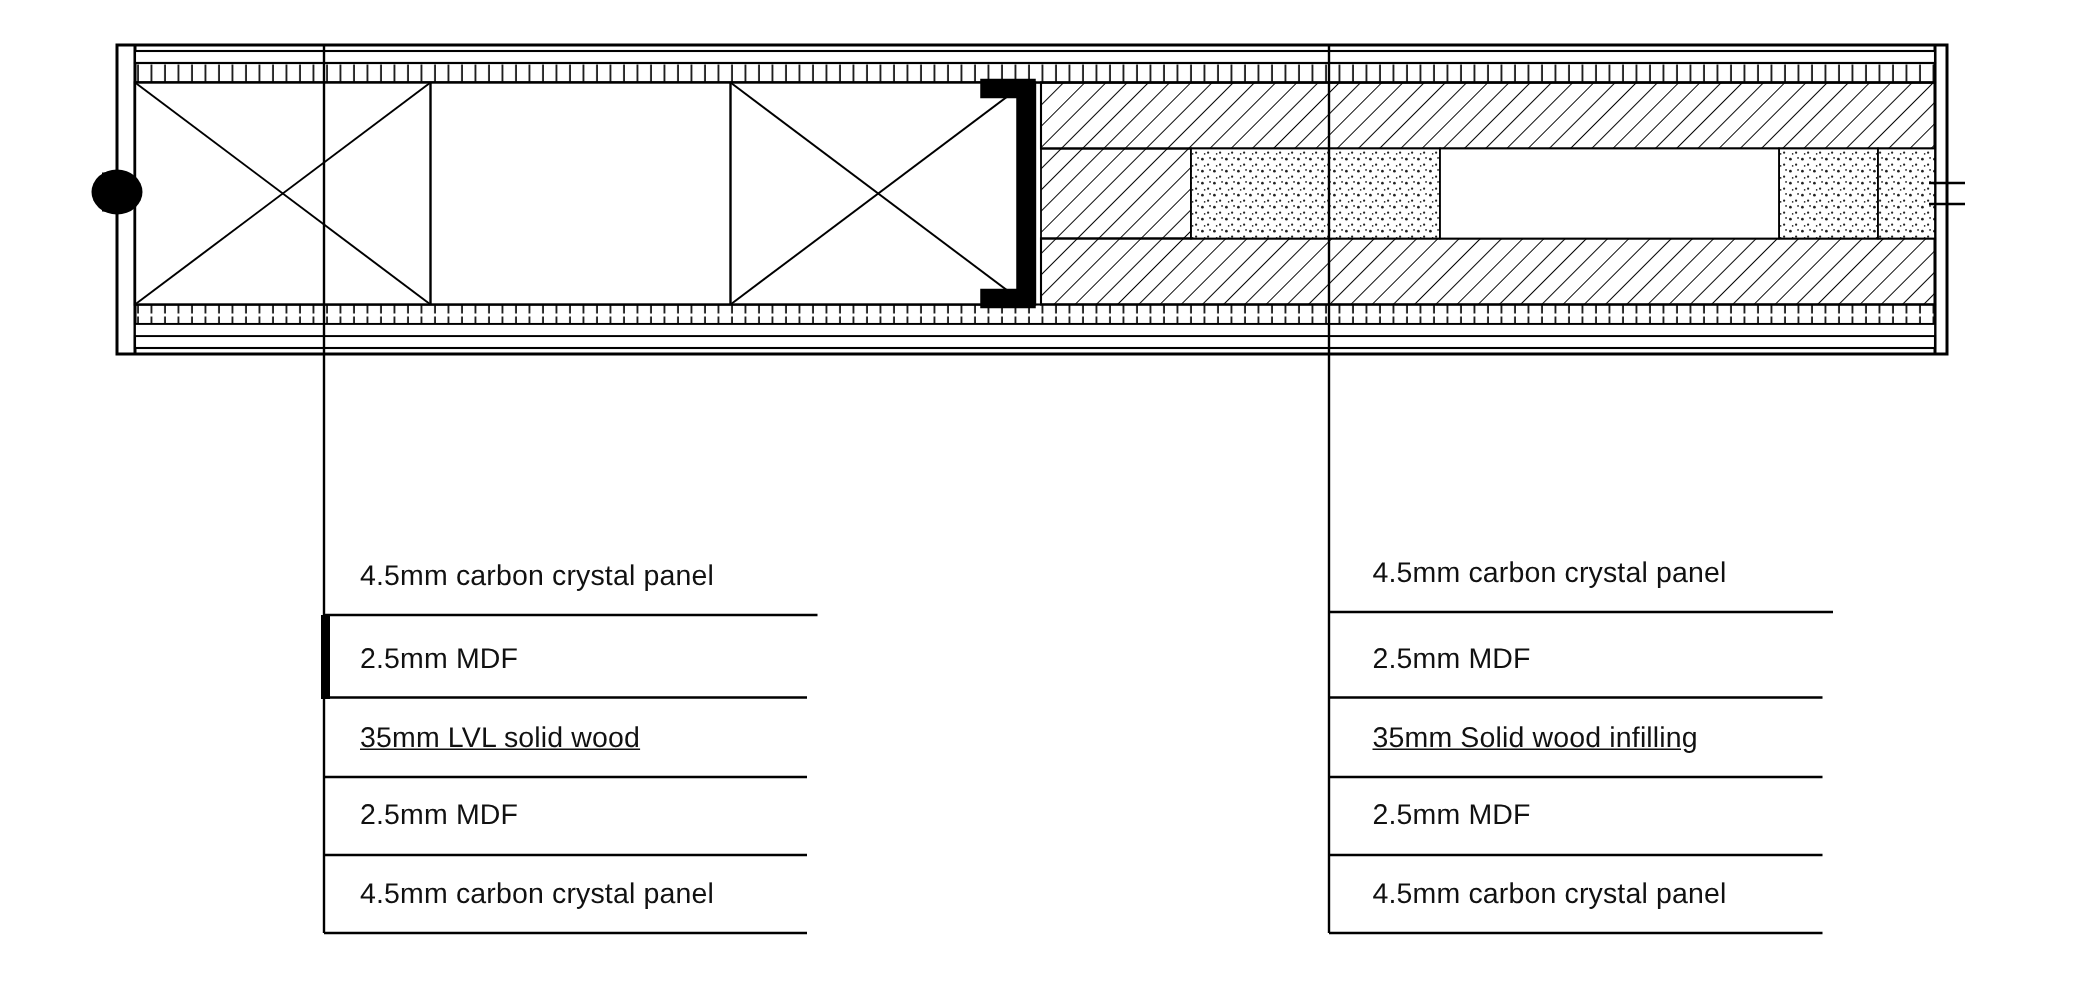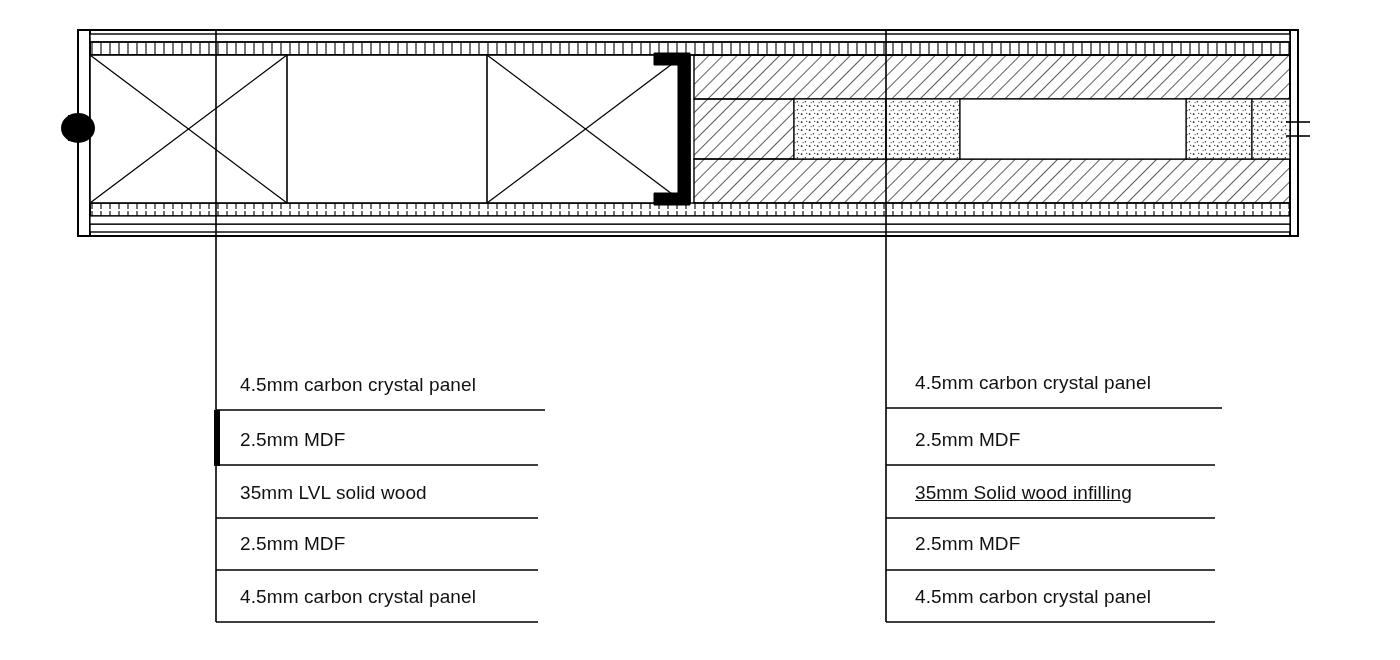--- a/index.html
+++ b/index.html
@@ -139,21 +139,21 @@
       <line x1="886" y1="465" x2="1215" y2="465" stroke="#000000" stroke-width="1.6"></line>
       <line x1="886" y1="518" x2="1215" y2="518" stroke="#000000" stroke-width="1.6"></line>
       <line x1="886" y1="570" x2="1215" y2="570" stroke="#000000" stroke-width="1.6"></line>
       <line x1="886" y1="622" x2="1215" y2="622" stroke="#000000" stroke-width="1.6"></line>
     </g>
   </svg>
 
   <div class="left-labels">
     <div class="callout-label" style="left:240px; top:374px;">4.5mm carbon crystal panel</div>
     <div class="callout-label" style="left:240px; top:429px;">2.5mm MDF</div>
-    <div class="callout-label" style="left:240px; top:482px;">35mm LVL solid wood</div>
+    <div class="callout-label" style="left:240px; top:482px;text-decoration:underline;">35mm LVL solid wood</div>
     <div class="callout-label" style="left:240px; top:533px;">2.5mm MDF</div>
     <div class="callout-label" style="left:240px; top:586px;">4.5mm carbon crystal panel</div>
   </div>
 
   <div class="right-labels">
     <div class="callout-label" style="left:915px; top:372px;">4.5mm carbon crystal panel</div>
     <div class="callout-label" style="left:915px; top:429px;">2.5mm MDF</div>
     <div class="callout-label" style="left:915px; top:482px;text-decoration:underline;">35mm Solid wood infilling</div>
     <div class="callout-label" style="left:915px; top:533px;">2.5mm MDF</div>
     <div class="callout-label" style="left:915px; top:586px;">4.5mm carbon crystal panel</div>

